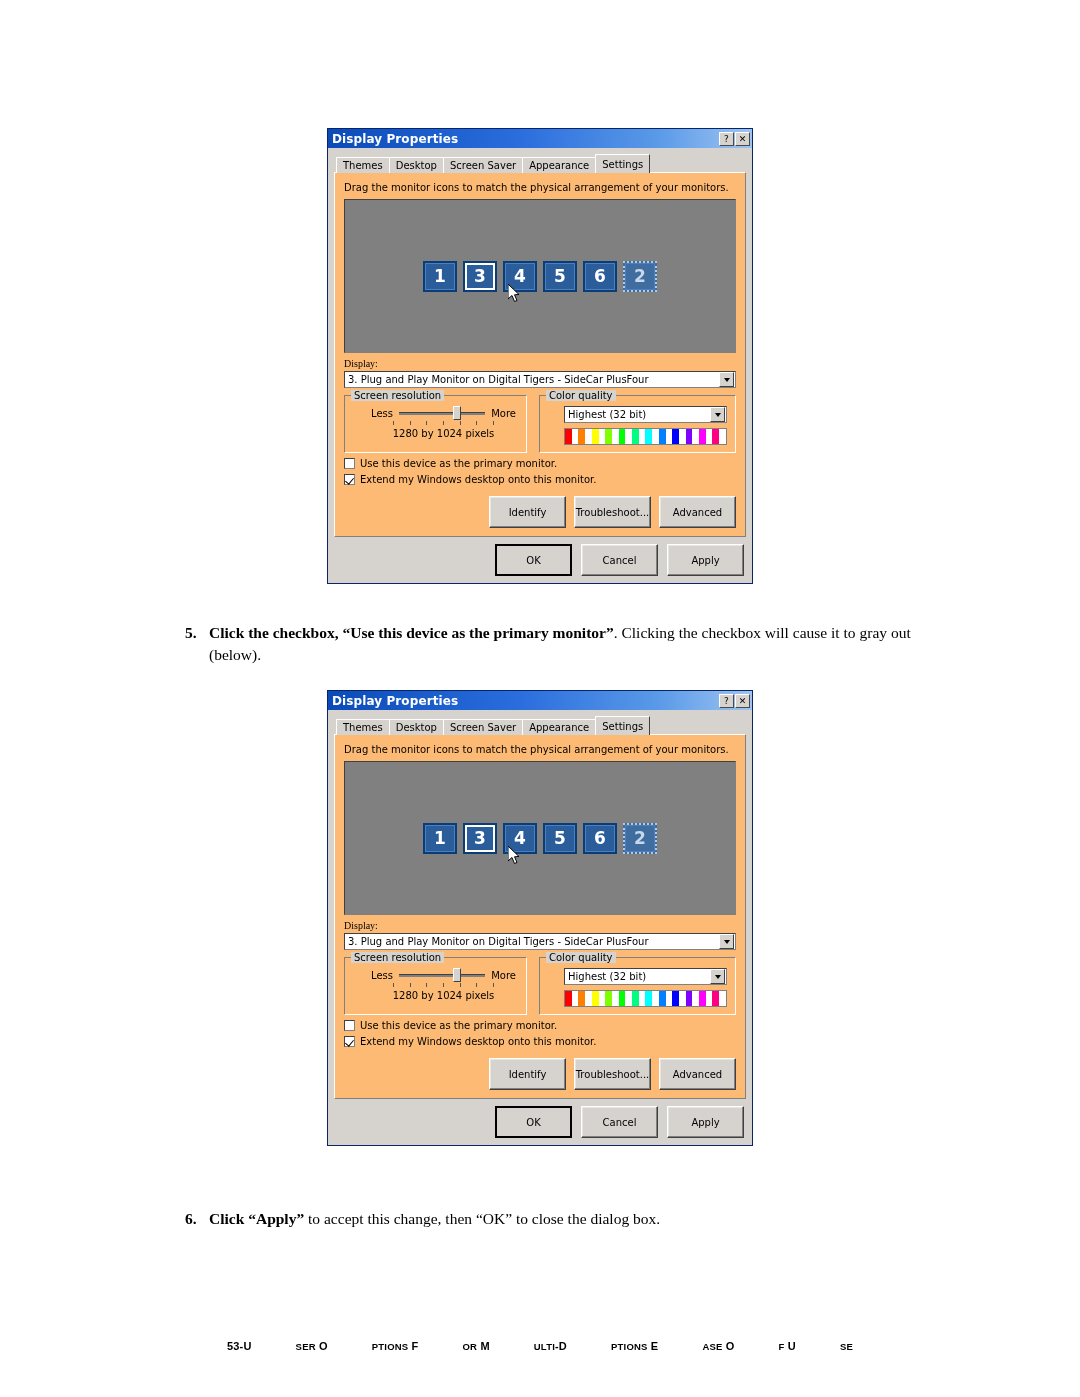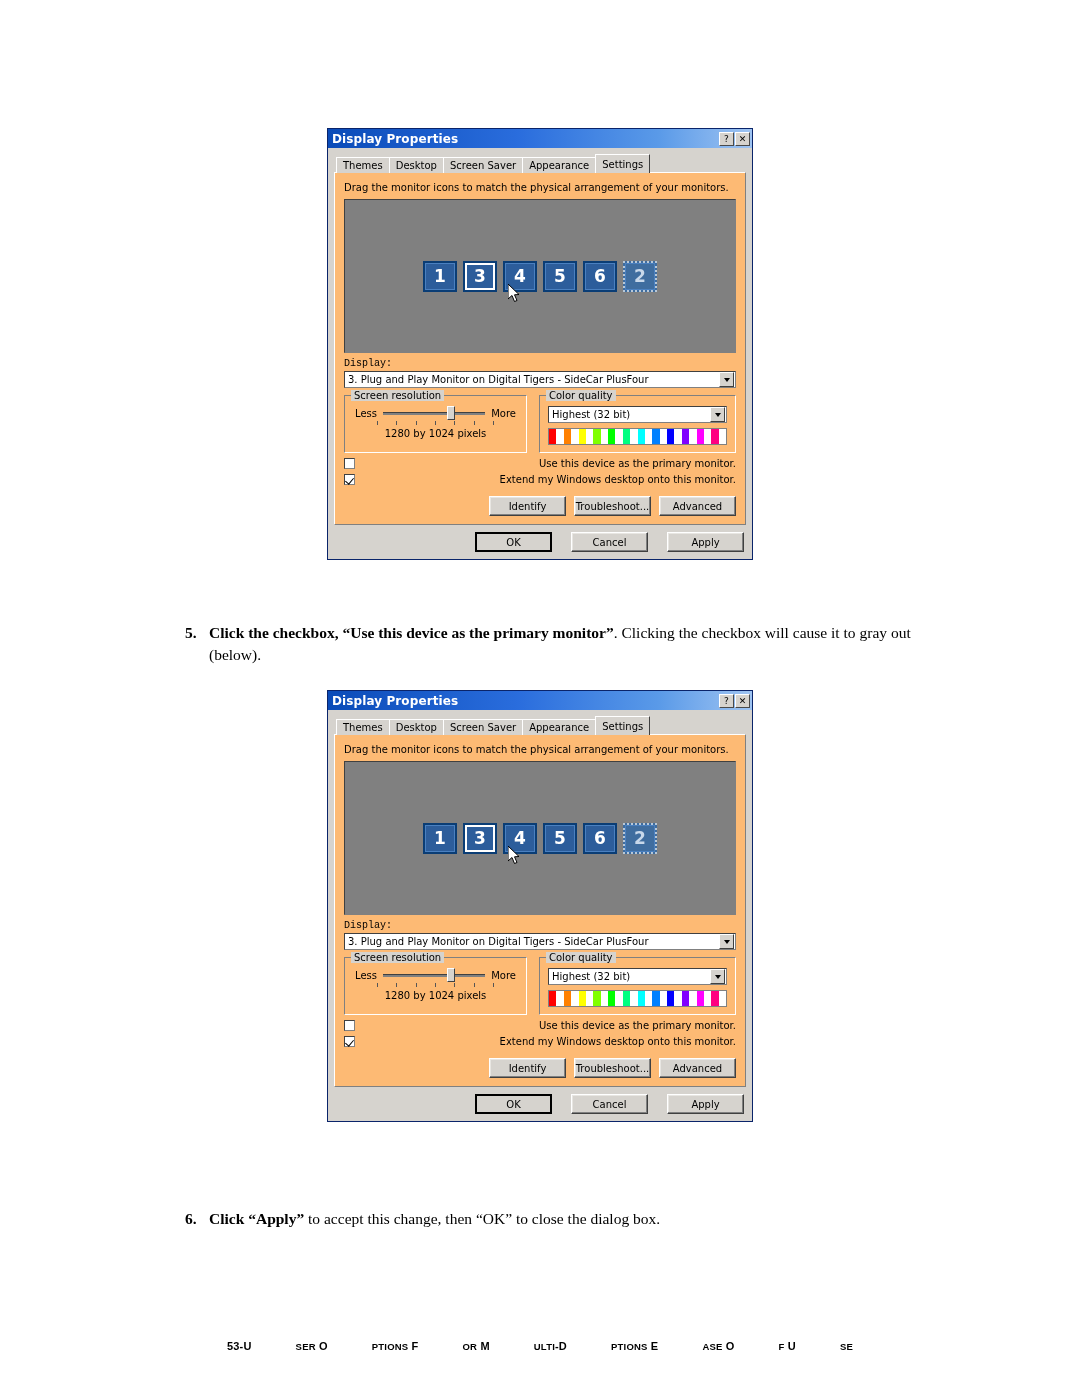--- a/index.html
+++ b/index.html
@@ -156,21 +156,21 @@
     top: 84px;
     width: 0;
     height: 0;
     pointer-events: none;
   }
   .cursor svg { display: block; }
 
   .label-sm {
     font-size: 10px;
     margin: 5px 0 2px 0;
-    font-family: Liberation Mono, monospace;
+    font-family: Liberation Serif, serif;
   }
 
   
   .combo {
     height: 17px;
     background: #fff;
     border: 1px solid #808080;
     border-top-color: #404040;
     border-left-color: #404040;
     display: flex;
@@ -205,21 +205,21 @@
   .groups-row {
     display: flex;
     gap: 12px;
     margin-top: 7px;
   }
   .group {
     border: 1px solid #fff;
     border-top-color: #808080;
     border-left-color: #808080;
     position: relative;
-    padding: 10px 8px 7px 8px;
+    padding: 10px 8px 7px 24px;
     box-sizing: border-box;
   }
   .group > .legend {
     position: absolute;
     top: -6px;
     left: 6px;
     background: #d6d3ce;
     padding: 0 3px;
     font-size: 10px;
     font-family: "DejaVu Sans", sans-serif;
@@ -285,21 +285,20 @@
   }
   .color-bar i { flex: 1; display: block; }
 
   
   .chk-row {
     display: flex;
     align-items: center;
     font-size: 10px;
     margin-top: 5px;
     font-family: "DejaVu Sans", sans-serif;
-    justify-content: space-between;
   }
   .chk {
     width: 11px;
     height: 11px;
     background: #fff;
     border: 1px solid #808080;
     border-top-color: #404040;
     border-left-color: #404040;
     margin-right: 5px;
     box-sizing: border-box;
@@ -311,21 +310,21 @@
     position: absolute;
     left: 2px; top: 1px;
     width: 4px; height: 7px;
     border: solid #000;
     border-width: 0 1.5px 1.5px 0;
     transform: rotate(40deg);
   }
 
   
   .btn {
-    height: 20px;
+    height: 32px;
     min-width: 77px;
     background: #d6d3ce;
     border: 1px solid #fff;
     border-right-color: #404040;
     border-bottom-color: #404040;
     box-shadow: inset -1px -1px 0 #808080, inset 1px 1px 0 #e8e6e2;
     font-size: 10px;
     display: flex;
     align-items: center;
     justify-content: center;
@@ -337,21 +336,21 @@
     box-shadow: none;
   }
   .btn-row-tab {
     display: flex;
     gap: 8px;
     justify-content: flex-end;
     margin-top: 11px;
   }
   .btn-row-bottom {
     display: flex;
-    gap: 19px;
+    gap: 9px;
     justify-content: flex-end;
     margin-top: 7px;
     padding-right: 2px;
   }
 
   
   .step {
     position: absolute;
     font-family: "Liberation Serif", serif;
     font-size: 15.5px;

